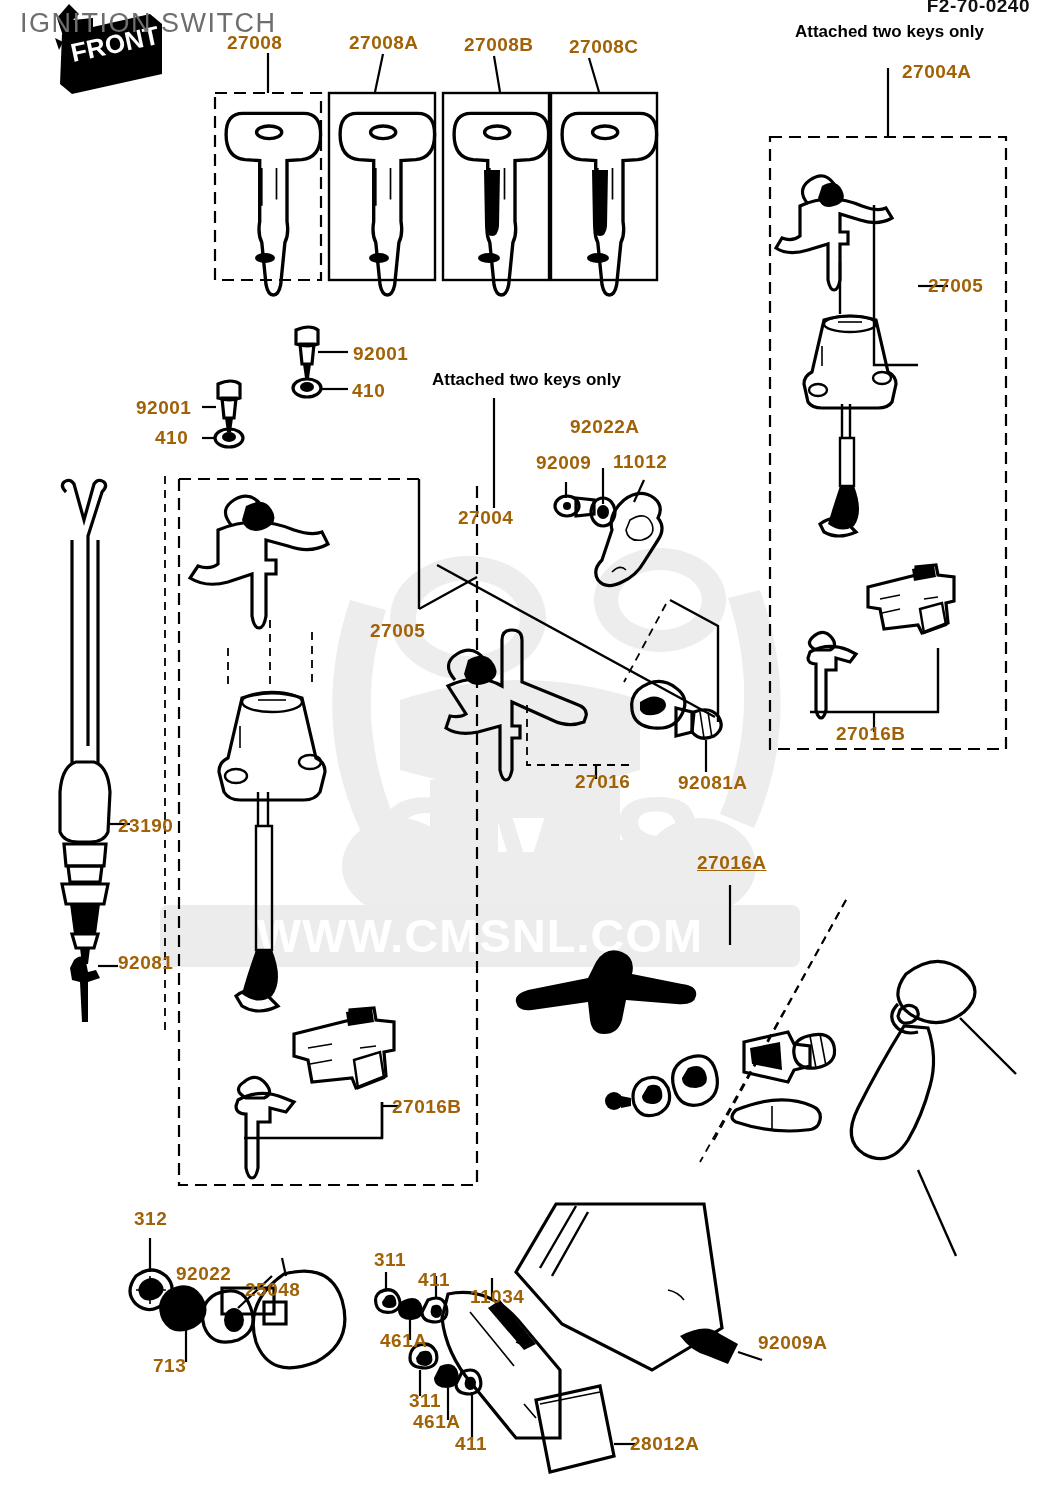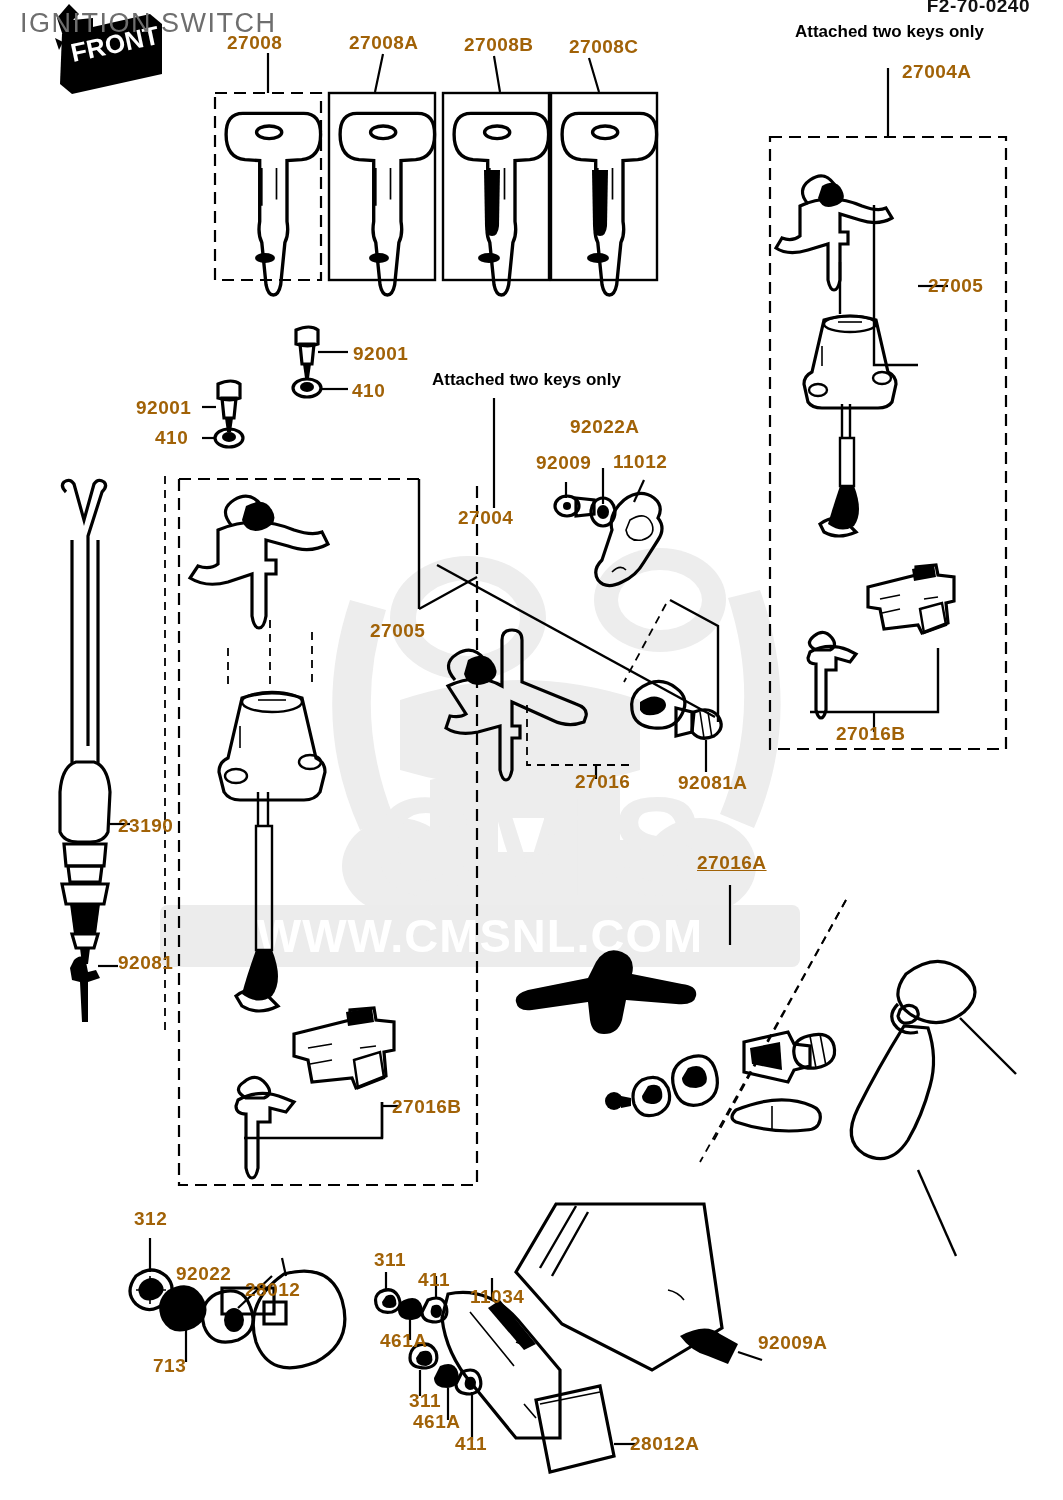--- a/index.html
+++ b/index.html
@@ -418,21 +418,21 @@
   <div class="lbl" style="left:118px;top:816px;">23190</div>
   <div class="lbl" style="left:118px;top:953px;">92081</div>
 
   <div class="lbl" style="left:575px;top:772px;">27016</div>
   <div class="lbl" style="left:678px;top:773px;">92081A</div>
   <div class="lbl" style="left:697px;top:853px;text-decoration:underline;">27016A</div>
 
   <div class="lbl" style="left:134px;top:1209px;">312</div>
   <div class="lbl" style="left:153px;top:1356px;">713</div>
   <div class="lbl" style="left:176px;top:1264px;">92022</div>
-  <div class="lbl" style="left:245px;top:1280px;">28012</div>
+  <div class="lbl" style="left:245px;top:1280px;">25048</div>
 
   <div class="lbl" style="left:374px;top:1250px;">311</div>
   <div class="lbl" style="left:418px;top:1270px;">411</div>
   <div class="lbl" style="left:380px;top:1331px;">461A</div>
   <div class="lbl" style="left:470px;top:1287px;">11034</div>
   <div class="lbl" style="left:409px;top:1391px;">311</div>
   <div class="lbl" style="left:413px;top:1412px;">461A</div>
   <div class="lbl" style="left:455px;top:1434px;">411</div>
 
   <div class="lbl" style="left:758px;top:1333px;">92009A</div>

